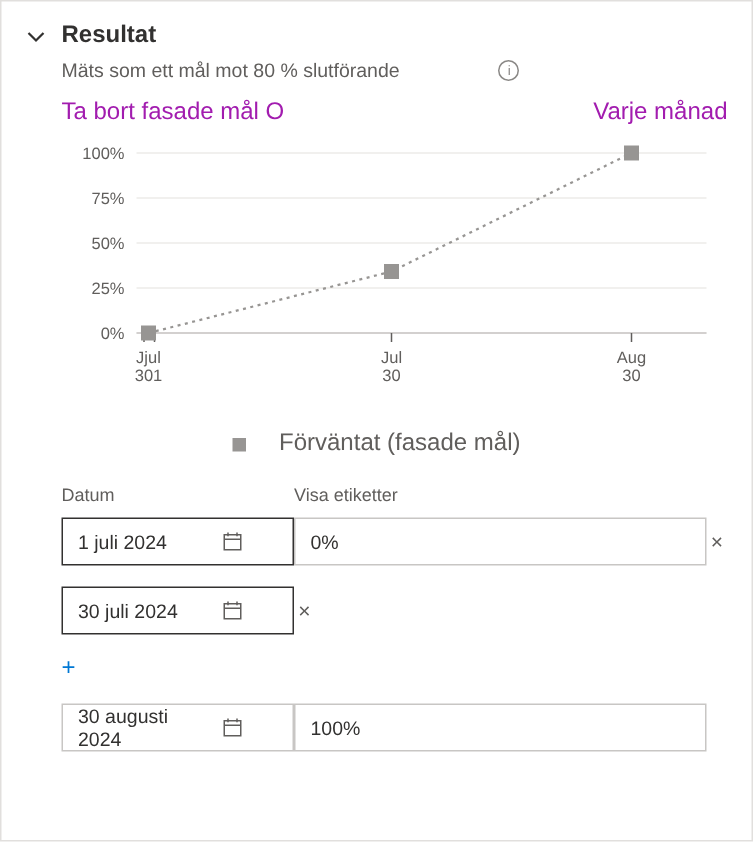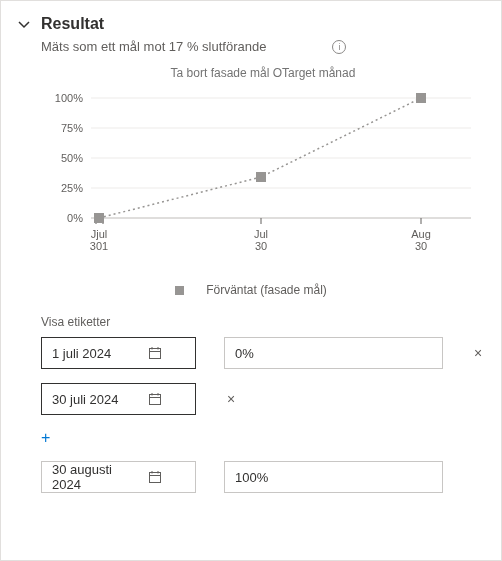--- a/index.html
+++ b/index.html
@@ -40,59 +40,59 @@
       width: 14px; height: 14px;
       border: 1px solid #8a8886;
       border-radius: 50%;
       display: flex; align-items: center; justify-content: center;
       font-size: 9px;
       color: #8a8886;
       margin-left: 58px;
     }
     .subtitle-row {
       display: flex;
-      justify-content: center;
+      justify-content: space-between;
       padding-left: 24px;
       margin-bottom: 8px;
-      color: #737373;
-      font-size: 12px;
+      color: #a21caf;
+      font-size: 16px;
     }
     .chart-area {
       padding-left: 24px;
       margin-bottom: 10px;
     }
     .chart-svg { display: block; }
     .legend {
       display: flex;
       justify-content: center;
       align-items: center;
       gap: 22px;
       color: #605e5c;
-      font-size: 12px;
+      font-size: 16px;
       margin-bottom: 18px;
     }
     .legend-box {
       width: 9px; height: 9px;
       background: #979593;
     }
     .form-headers {
       display: flex;
       padding-left: 24px;
       color: #605e5c;
       font-size: 12px;
       margin-bottom: 8px;
     }
     .fh-date { width: 155px; }
     .fh-target { flex: 1; }
     .fh-labels { text-align: center; }
     .row {
       display: flex;
       align-items: center;
       padding-left: 24px;
-      gap: 28px;
+      gap: 0;
       margin-bottom: 14px;
     }
     .date-field {
       width: 155px;
       height: 32px;
       border: 1px solid #323130;
       display: flex;
       align-items: center;
       padding: 0 6px 0 10px;
     }
@@ -142,27 +142,27 @@
 <div class="header-row">
   <span class="chevron">
     <svg width="14" height="14" viewBox="0 0 14 14">
         <path d="M2 5 L7 10 L12 5" fill="none" stroke="#323130" stroke-width="1.5"></path>
       </svg>
   </span>
   <span class="header-title">Resultat</span>
 </div>
 
 <div class="subheader-row">
-  <span class="subheader-text">Mäts som ett mål mot 17 % slutförande</span>
+  <span class="subheader-text">Mäts som ett mål mot 80 % slutförande</span>
   <span class="info-icon">i</span>
 </div>
 
 <div class="subtitle-row">
   <span>Ta bort fasade mål O</span>
-  <span>Target månad</span>
+  <span>Varje månad</span>
 </div>
 
 <div class="chart-area">
   <svg class="chart-svg" width="440" height="185" viewBox="0 0 440 185">
 
     <g font-size="11" fill="#605e5c" text-anchor="end">
       <text x="42" y="14">100%</text>
       <text x="42" y="44">75%</text>
       <text x="42" y="74">50%</text>
       <text x="42" y="104">25%</text>
@@ -203,20 +203,21 @@
     </g>
   </svg>
 </div>
 
 <div class="legend">
   <span class="legend-box"></span>
   <span>Förväntat (fasade mål)</span>
 </div>
 
 <div class="form-headers">
+  <span class="fh-date">Datum</span>
   <span class="fh-labels">Visa etiketter</span>
 </div>
 
 <div class="row">
   <div class="date-field">
     <span>1 juli 2024</span>
     <span class="calendar-icon">
       <svg width="14" height="14" viewBox="0 0 14 14">
           <rect x="1.5" y="2.5" width="11" height="10" fill="none" stroke="#605e5c"></rect>
           <line x1="1.5" y1="5.5" x2="12.5" y2="5.5" stroke="#605e5c"></line>

